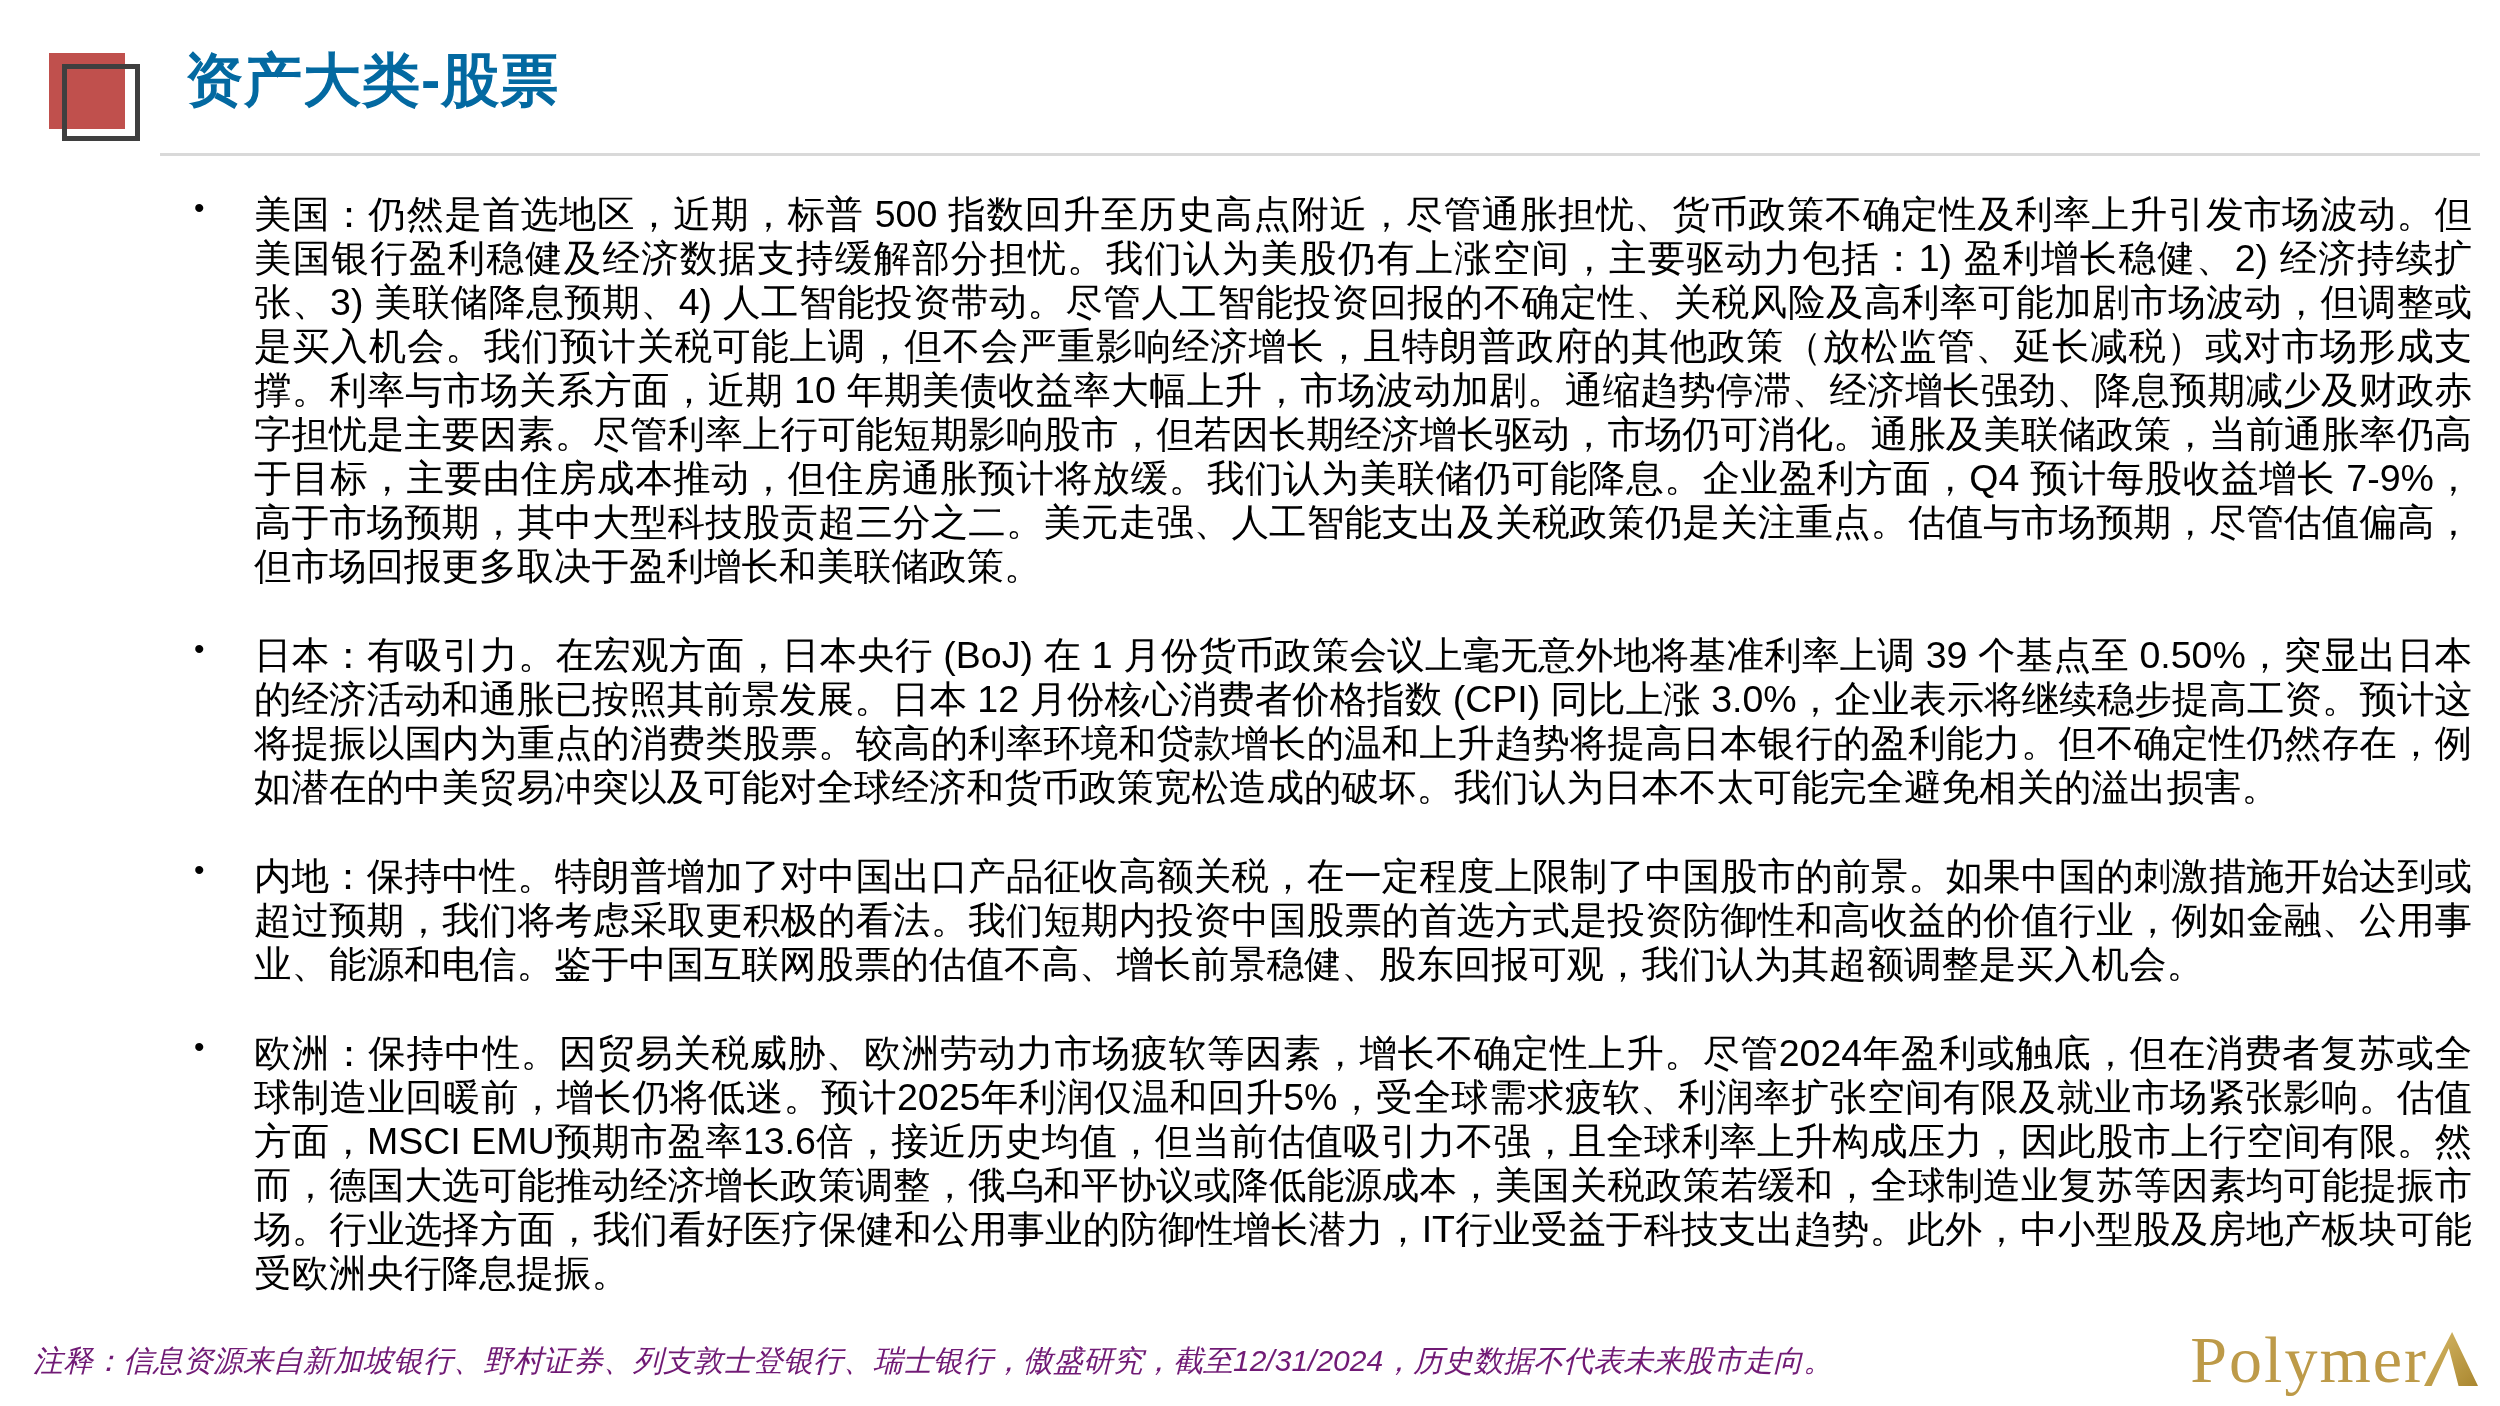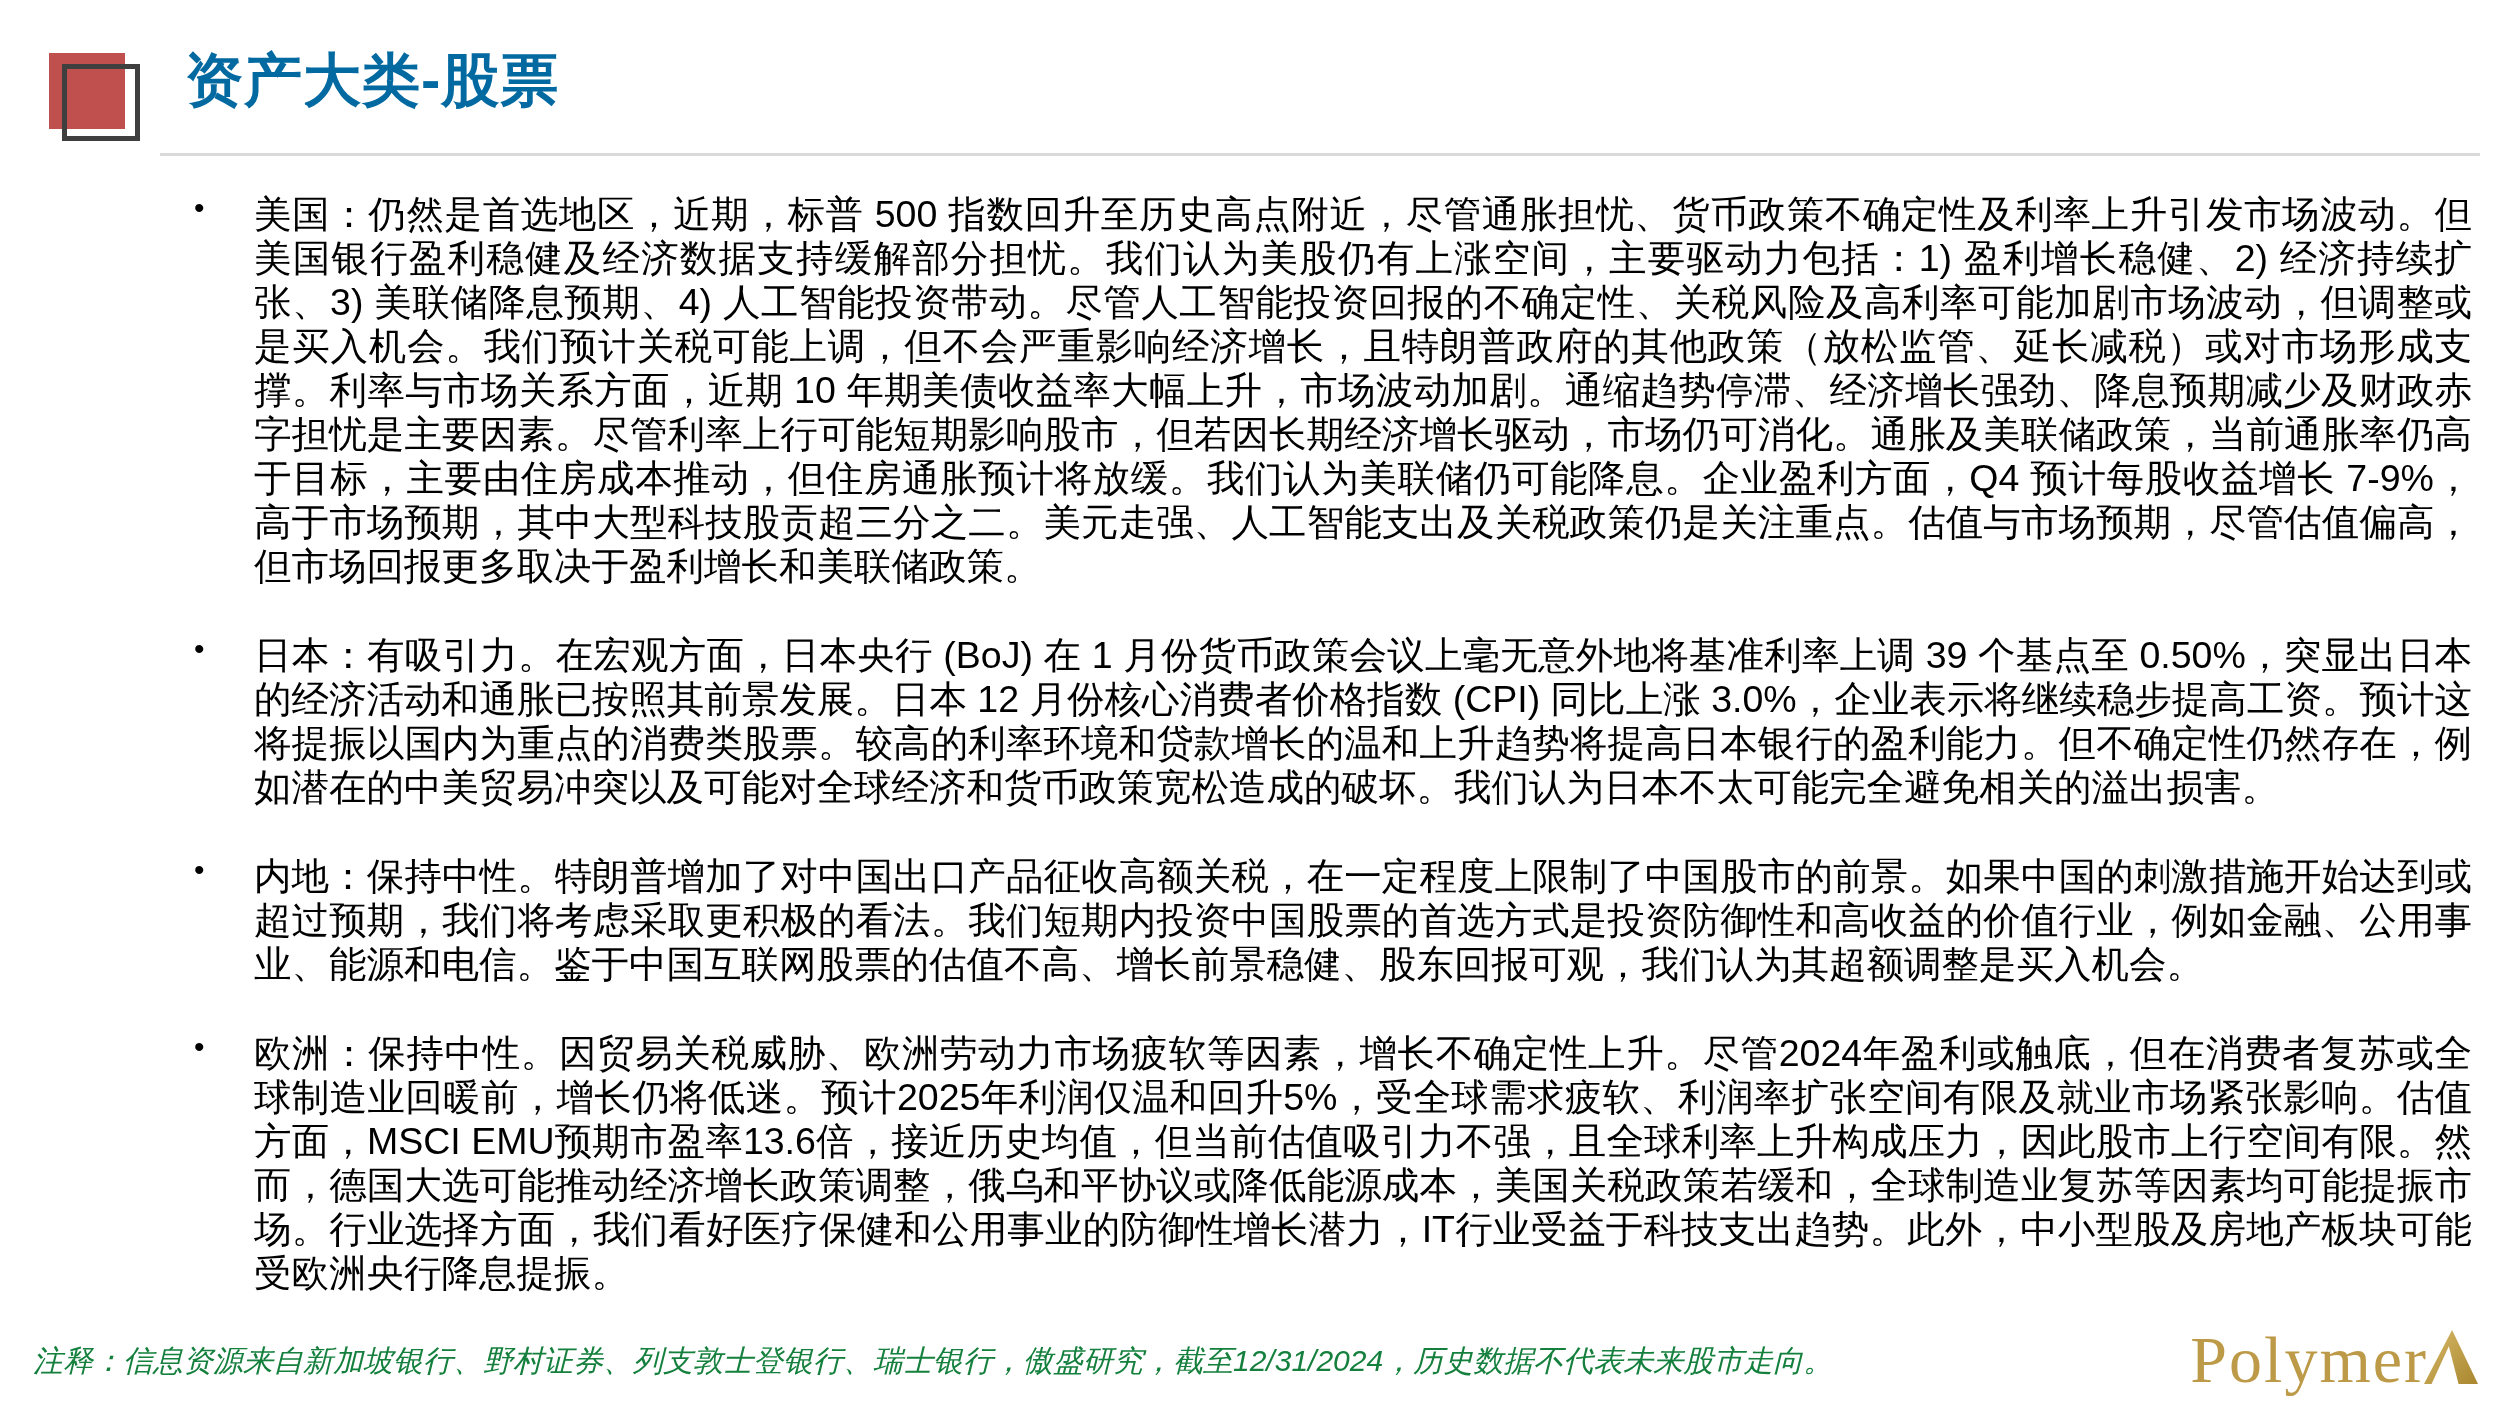--- a/index.html
+++ b/index.html
@@ -76,30 +76,30 @@
     text-align: justify;
   }
 
   
   .footnote {
     position: absolute;
     left: 33px; top: 1341px;
     margin: 0;
     font-size: 30px;
     font-style: italic;
-    color: #15803d;
+    color: #701a75;
     white-space: nowrap;
   }
 
   
   .logo {
     position: absolute;
     right: 22px; bottom: 14px;
     display: flex;
-    align-items: flex-start;
+    align-items: center;
     margin-top: 24px;
   }
   .logo-word {
     font-family: "Liberation Serif", serif;
     font-size: 66px;
     line-height: 0.95;
     color: #BD9A48;
     letter-spacing: 2px;
   }
   .logo-mark {

